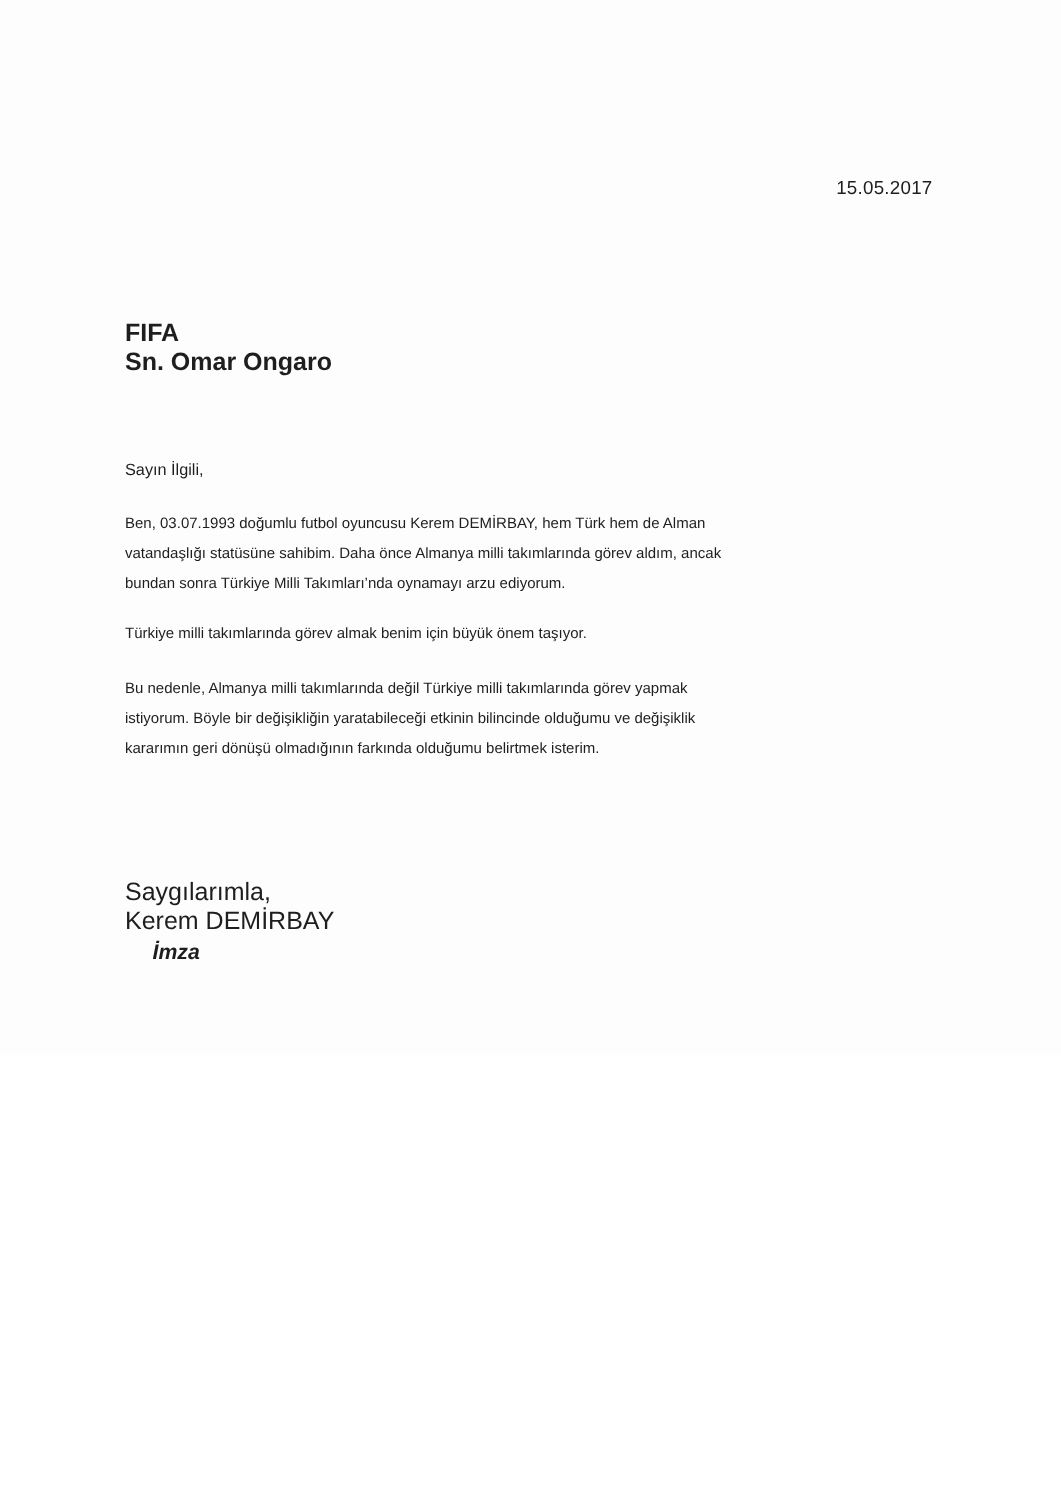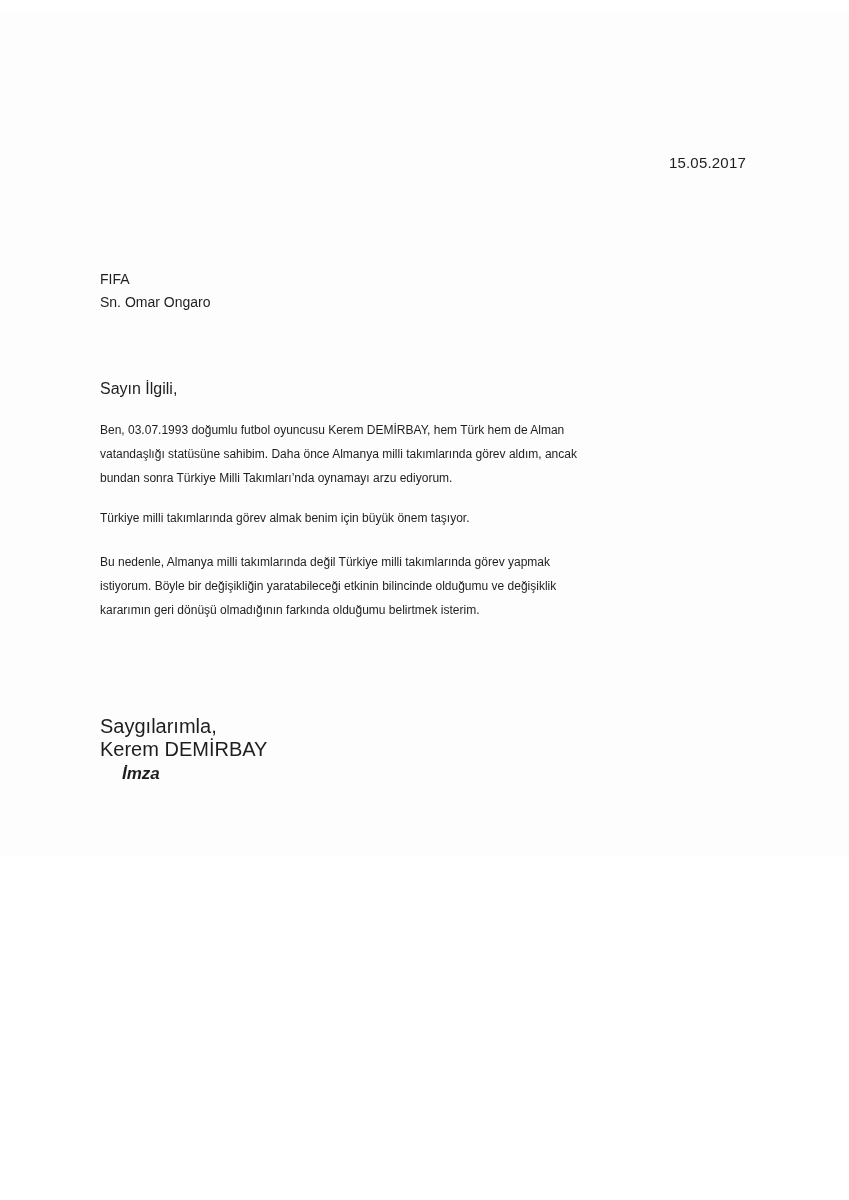--- a/index.html
+++ b/index.html
@@ -1,21 +1,21 @@
 <!DOCTYPE html>
 <html><head>
 <meta charset="utf-8">
 <style>
   html, body { margin:0; padding:0; }
   body { width:849px; height:1200px; background:#ffffff; position:relative; overflow:hidden;
          font-family:"Liberation Sans", "DejaVu Sans", sans-serif; color:#1e1e1e; }
-  .page { position:absolute; left:0; top:0; width:849px; height:844px; background:#fdfdfd;margin-top:12px; }
+  .page { position:absolute; left:0; top:0; width:849px; height:844px; background:#fdfdfd; }
   .date { position:absolute; top:142px; right:103px; font-size:15px; letter-spacing:0.2px; }
-  .recipient { position:absolute; left:100px; top:256px; font-size:14px; font-weight:normal; line-height:23px; }
-  .greeting { position:absolute; left:100px; top:368px; font-size:16px; }
+  .recipient { position:absolute; left:100px; top:256px; font-size:20px; font-weight:bold; line-height:23px; }
+  .greeting { position:absolute; left:100px; top:368px; font-size:13px; }
   .para { position:absolute; left:100px; width:660px; font-size:12px; line-height:24px; }
   .p1 { top:406px; }
   .p2 { top:494px; }
   .p3 { top:538px; }
   .line { display:block; white-space:nowrap; }
   .closing { position:absolute; left:100px; top:703px; font-size:20px; line-height:23px; }
   .signature { position:absolute; left:122px; top:752px; font-size:17px; font-weight:bold; font-style:italic; }
 </style>
 </head>
 <body>

